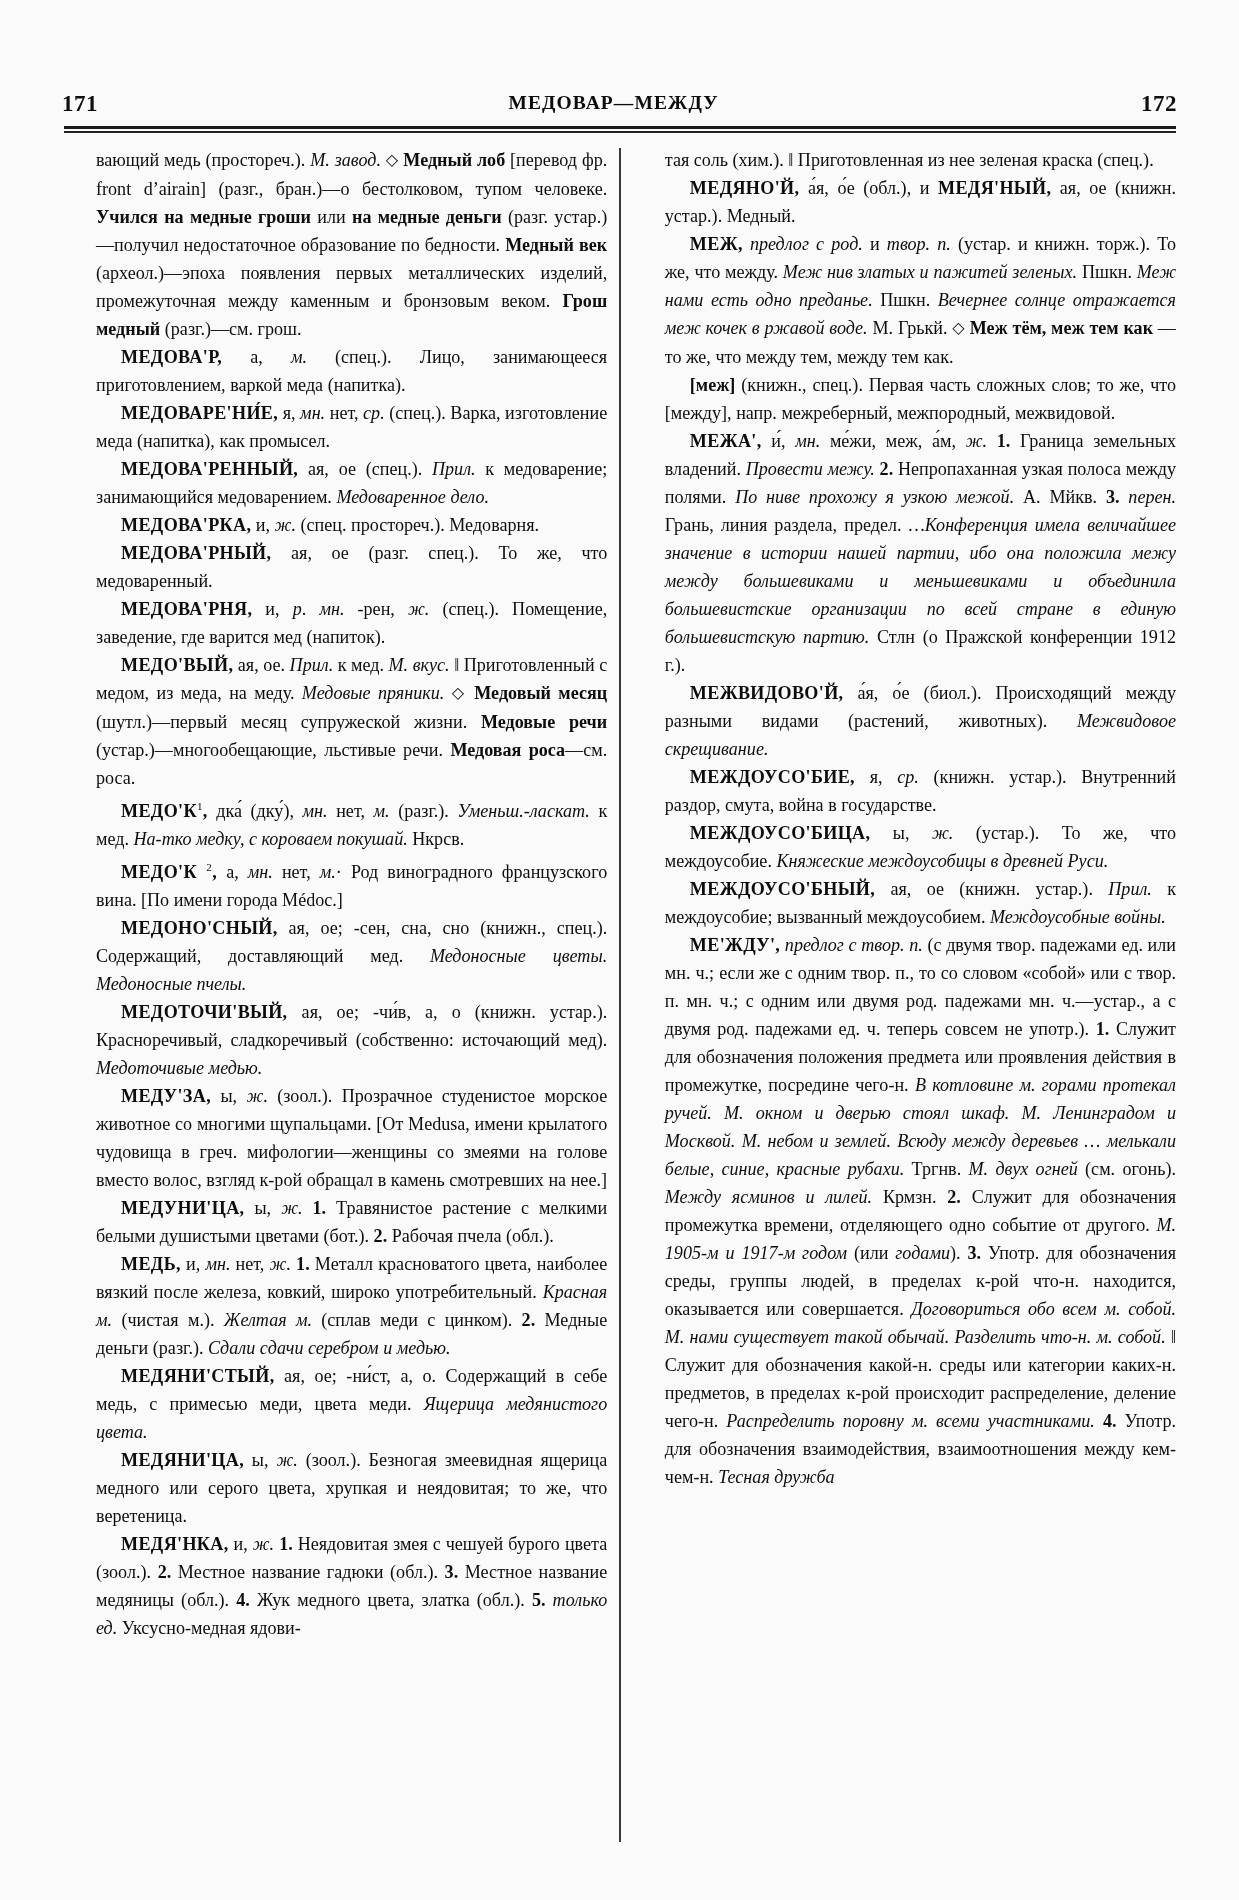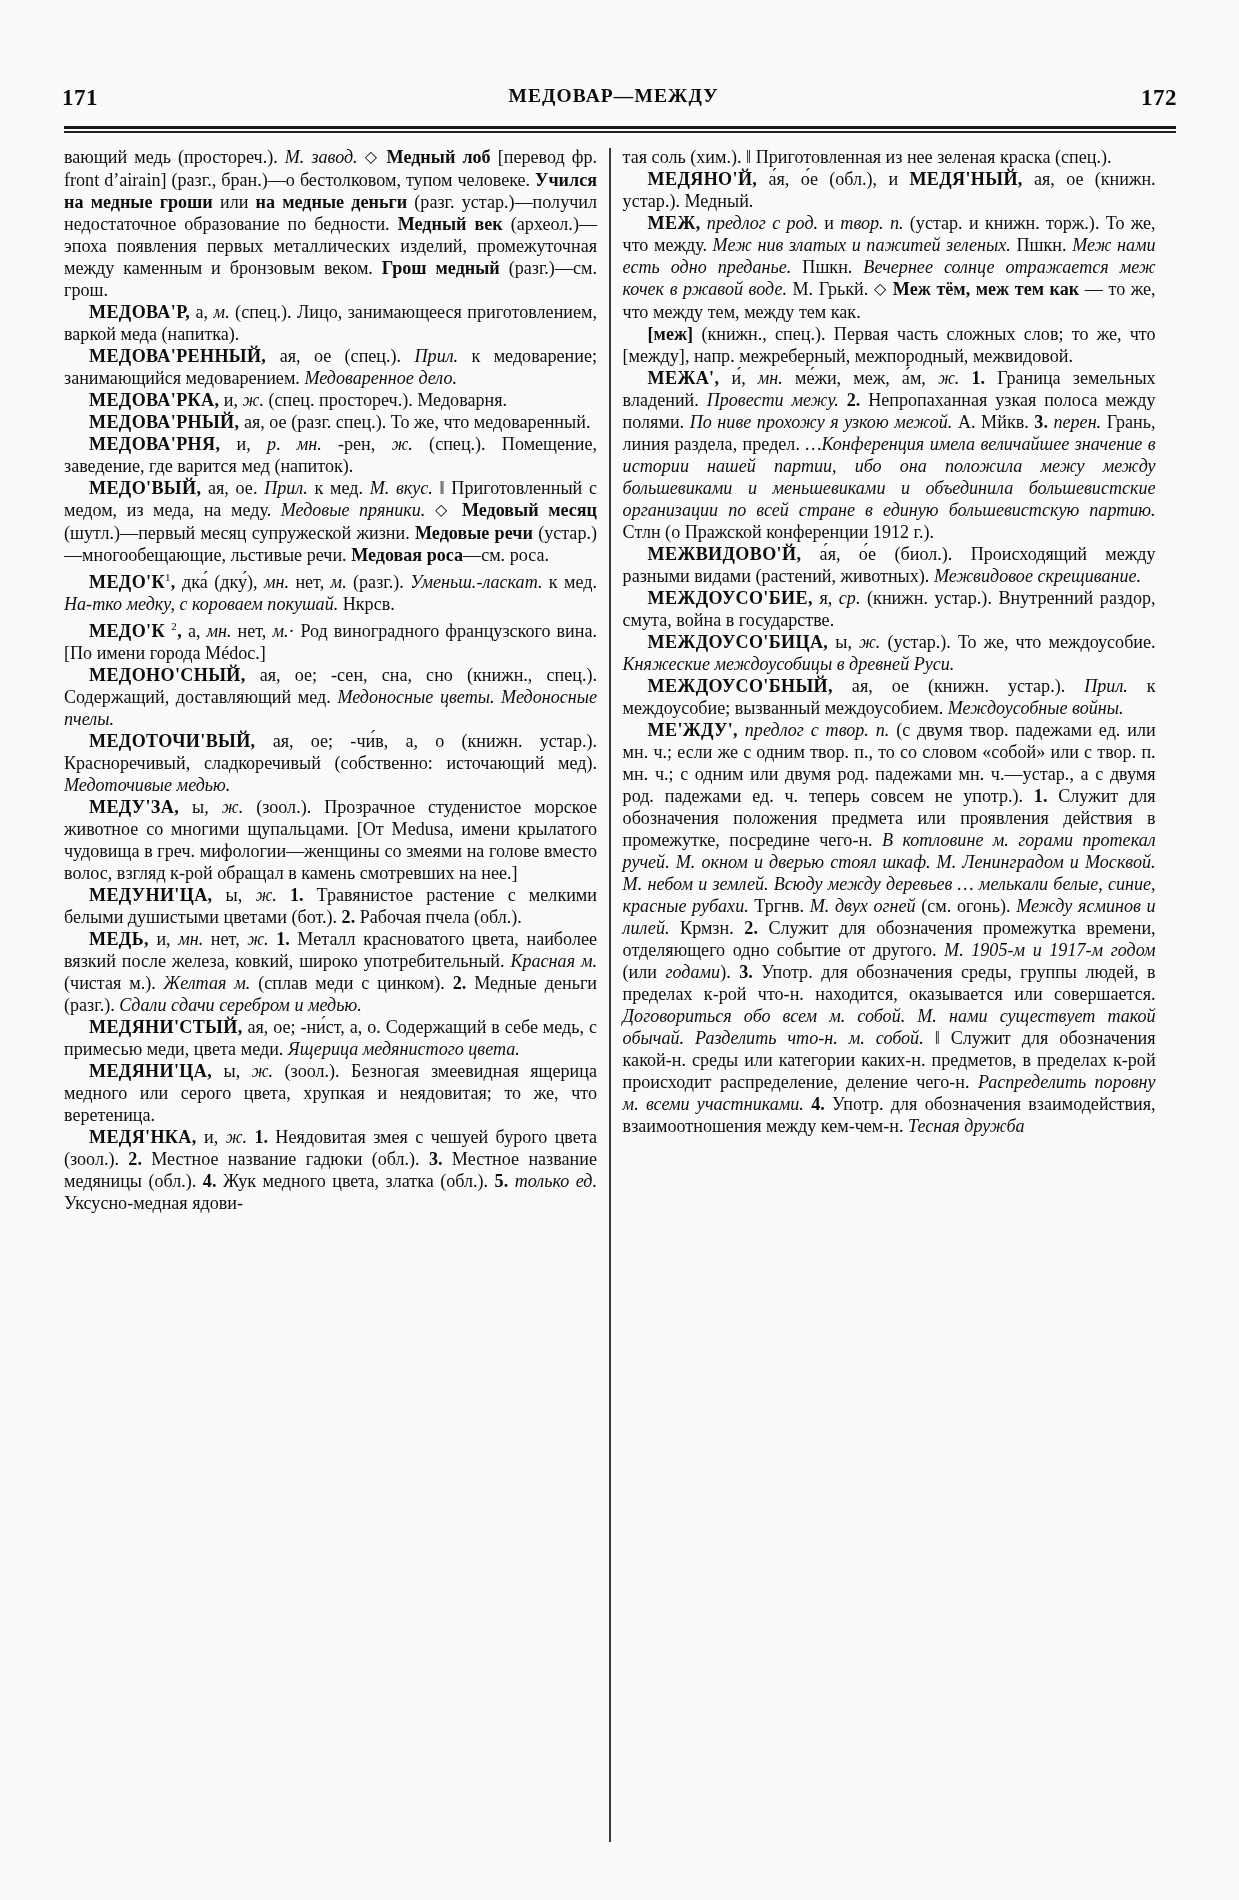--- a/index.html
+++ b/index.html
@@ -24,21 +24,21 @@
     background: #fbfafb;
   }
   
   .running-head {
     position: absolute;
     left: 62px;
     top: 86px;
     width: 1115px;
     height: 34px;
     display: flex;
-    align-items: flex-start;
+    align-items: center;
     justify-content: space-between;
   }
   .folio {
     font-weight: bold;
     font-size: 23px;
     letter-spacing: .5px;
     line-height: 1;
   }
   .head-title {
     font-weight: bold;
@@ -71,24 +71,25 @@
     position: absolute;
     left: 64px;
     top: 146px;
     width: 1112px;
     height: 1700px;
     display: flex;
   }
   .col {
     width: 533px;
     font-size: 18.1px;
-    line-height: 22px;
+    line-height: 28px;
     text-align: justify;
     text-justify: inter-word;
     hyphens: manual;
+    margin-left: 32px;
   }
   .col-left  { padding-right: 12px; }
   .col-right { padding-left: 12px; }
   .col-divider {
     width: 1.6px;
     background: #3a3a3a;
     margin: 2px 0 0 0;
     flex: 0 0 auto;
     height: 1694px;
     align-self: flex-start;
@@ -130,20 +131,21 @@
   <div class="rule-wrap">
     <div class="rule-thick"></div>
     <div class="rule-gap"></div>
     <div class="rule-thin"></div>
   </div>
 
   <div class="columns">
     <div class="col col-left">
         <p class="entry cont">вающий медь (простореч.). <i>М. завод.</i> <span class="lozenge">◇</span> <b>Медный лоб</b> [перевод фр. front d’airain] (разг., бран.)—о бестолковом, тупом человеке. <b>Учился на медные гроши</b> или <b>на медные деньги</b> (разг. устар.)—получил недостаточное образование по бедности. <b>Медный век</b> (археол.)—эпоха появления первых металлических изделий, промежуточная между каменным и бронзовым веком. <b>Грош медный</b> (разг.)—см. грош.</p>
         <p class="entry"><span class="hw">МЕДОВА'Р,</span> а, <i>м.</i> (спец.). Лицо, занимающееся приготовлением, варкой меда (напитка).</p>
+        <p class="entry"><span class="hw">МЕДОВАРЕ'НИ́Е,</span> я, <i>мн.</i> нет, <i>ср.</i> (спец.). Варка, изготовление меда (напитка), как промысел.</p>
         <p class="entry"><span class="hw">МЕДОВА'РЕННЫЙ,</span> ая, ое (спец.). <i>Прил.</i> к медоварение; занимающийся медоварением. <i>Медоваренное дело.</i></p>
         <p class="entry"><span class="hw">МЕДОВА'РКА,</span> и, <i>ж.</i> (спец. простореч.). Медоварня.</p>
         <p class="entry"><span class="hw">МЕДОВА'РНЫЙ,</span> ая, ое (разг. спец.). То же, что медоваренный.</p>
         <p class="entry"><span class="hw">МЕДОВА'РНЯ,</span> и, <i>р</i>. <i>мн.</i> -рен, <i>ж.</i> (спец.). Помещение, заведение, где варится мед (напиток).</p>
         <p class="entry"><span class="hw">МЕДО'ВЫЙ,</span> ая, ое. <i>Прил.</i> к мед. <i>М. вкус.</i> ‖ Приготовленный с медом, из меда, на меду. <i>Медовые пряники.</i> <span class="lozenge">◇</span> <b>Медовый месяц</b> (шутл.)—первый месяц супружеской жизни. <b>Медовые речи</b> (устар.)—многообещающие, льстивые речи. <b>Медовая роса</b>—см. роса.</p>
         <p class="entry"><span class="hw">МЕДО'К<span class="sup">1</span>,</span> дка́ (дку́), <i>мн.</i> нет, <i>м.</i> (разг.). <i>Уменьш.-ласкат.</i> к мед. <i>На-тко медку, с короваем покушай.</i> Нкрсв.</p>
         <p class="entry"><span class="hw">МЕДО'К <span class="sup">2</span>,</span> а, <i>мн.</i> нет, <i>м.</i>· Род виноградного французского вина. [По имени города Médoc.]</p>
         <p class="entry"><span class="hw">МЕДОНО'СНЫЙ,</span> ая, ое; -сен, сна, сно (книжн., спец.). Содержащий, доставляющий мед. <i>Медоносные цветы. Медоносные пчелы.</i></p>
         <p class="entry"><span class="hw">МЕДОТОЧИ'ВЫЙ,</span> ая, ое; -чи́в, а, о (книжн. устар.). Красноречивый, сладкоречивый (собственно: источающий мед). <i>Медоточивые медью.</i></p>
         <p class="entry"><span class="hw">МЕДУ'ЗА,</span> ы, <i>ж.</i> (зоол.). Прозрачное студенистое морское животное со многими щупальцами. [От Medusa, имени крылатого чудовища в греч. мифологии—женщины со змеями на голове вместо волос, взгляд к-рой обращал в камень смотревших на нее.]</p>

